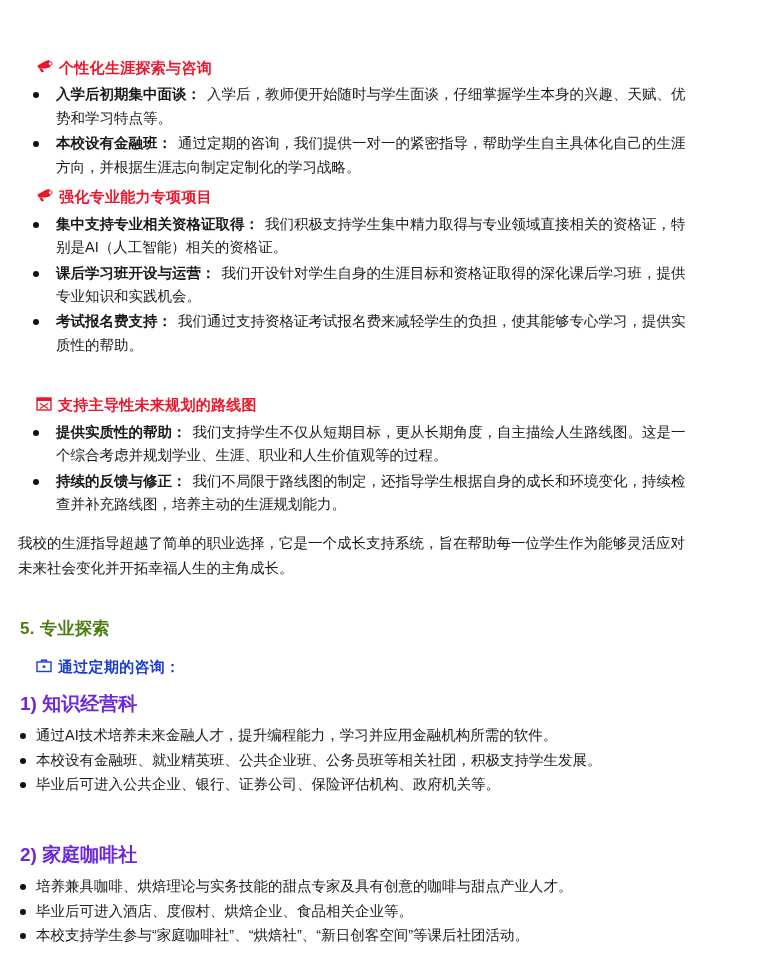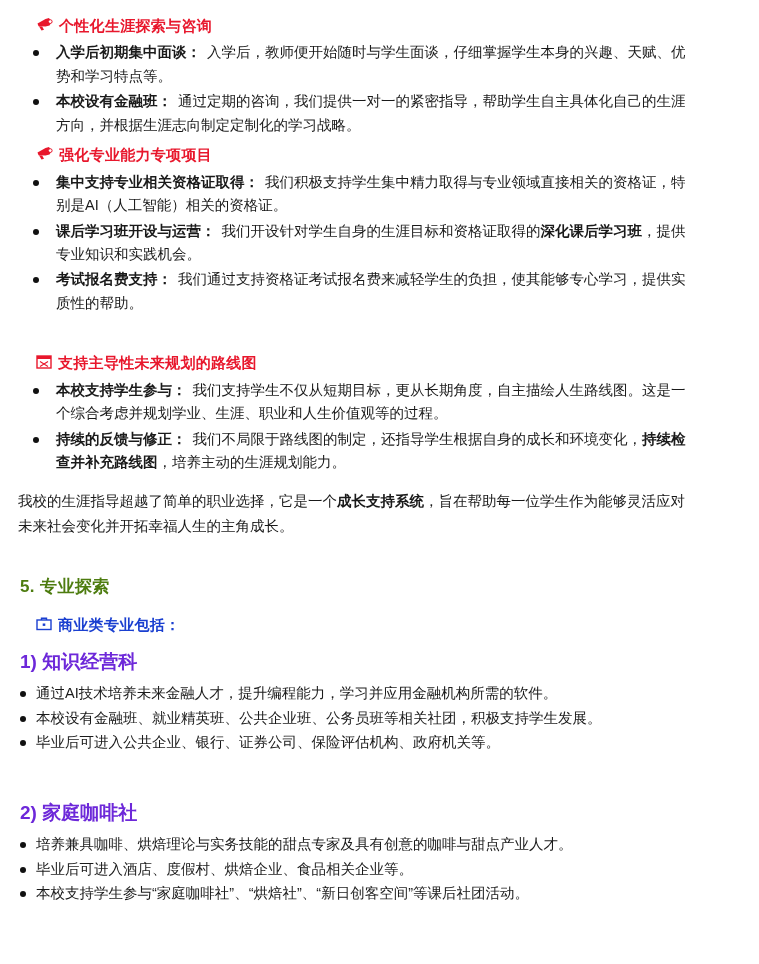--- a/index.html
+++ b/index.html
@@ -11,21 +11,22 @@
   body {
     width: 759px;
     min-height: 964px;
     font-family: "Liberation Sans", sans-serif;
     font-size: 14.5px;
     color: #1a1a1a;
     line-height: 1.62;
   }
   .page {
     width: 707px;
-    padding: 12px 14px 10px 14px;
+    padding: 6px 14px 10px 14px;
+    margin-top: 48px;
   }
   
   .sec-head {
     display: flex;
     align-items: flex-start;
     gap: 6px;
     margin: 2px 0 3px 22px;
   }
   .sec-head .sec-title {
     color: #e8172c;
@@ -62,21 +63,21 @@
     width: 6px;
     height: 6px;
     background: #111;
     border-radius: 50%;
   }
   .li-body { display: block; }
   .lead {
     font-weight: bold;
     margin-right: 2px;
   }
-  .b { font-weight: bold; }
+  .b { font-weight: normal; }
 
   
   ul.bl.wide > li { padding-left: 42px; }
   ul.bl.wide > li::before { left: 19px; }
 
   
   p.para {
     margin: 14px 0 0 0;
     padding-left: 4px;
     line-height: 1.75;
@@ -171,21 +172,21 @@
         <rect x="1" y="2" width="14" height="12" fill="#ffffff" stroke="#e8172c" stroke-width="1.4"></rect>
         <rect x="1" y="2" width="14" height="3" fill="#e8172c"></rect>
         <path d="M4 7.5 L12 12.5 M12 7.5 L4 12.5" stroke="#e8172c" stroke-width="1.1"></path>
       </svg>
     </span>
     <span class="sec-title">支持主导性未来规划的路线图</span>
   </div>
   <ul class="bl wide">
     <li>
       <span class="li-body">
-        <span class="lead">本校支持学生参与：</span>
+        <span class="lead">提供实质性的帮助：</span>
         <span>我们支持学生不仅从短期目标，更从长期角度，自主描绘人生路线图。这是一个综合考虑并规划学业、生涯、职业和人生价值观等的过程。</span>
       </span>
     </li>
     <li>
       <span class="li-body">
         <span class="lead">持续的反馈与修正：</span>
         <span>我们不局限于路线图的制定，还指导学生根据自身的成长和环境变化，</span><span class="b">持续检查并补充路线图</span><span>，培养主动的生涯规划能力。</span>
       </span>
     </li>
   </ul>
@@ -200,21 +201,21 @@
   </h2>
 
   <div class="sec-head blue">
     <span class="icon">
       <svg width="16" height="15" viewBox="0 0 16 15">
         <rect x="1" y="4" width="14" height="9.5" fill="#ffffff" stroke="#1a3fd0" stroke-width="1.4"></rect>
         <path d="M5.5 4 V2.3 h5 V4" fill="none" stroke="#1a3fd0" stroke-width="1.4"></path>
         <rect x="6.7" y="7.5" width="2.6" height="2.4" fill="#1a3fd0"></rect>
       </svg>
     </span>
-    <span class="sec-title">商业类专业包括：</span>
+    <span class="sec-title">通过定期的咨询：</span>
   </div>
 
   <h3 class="sub-head">
     <span>1)</span>
     <span>知识经营科</span>
   </h3>
   <ul class="bl tight">
     <li><span>通过AI技术培养未来金融人才，提升编程能力，学习并应用金融机构所需的软件。</span></li>
     <li><span>本校设有金融班、就业精英班、公共企业班、公务员班等相关社团，积极支持学生发展。</span></li>
     <li><span>毕业后可进入公共企业、银行、证券公司、保险评估机构、政府机关等。</span></li>

